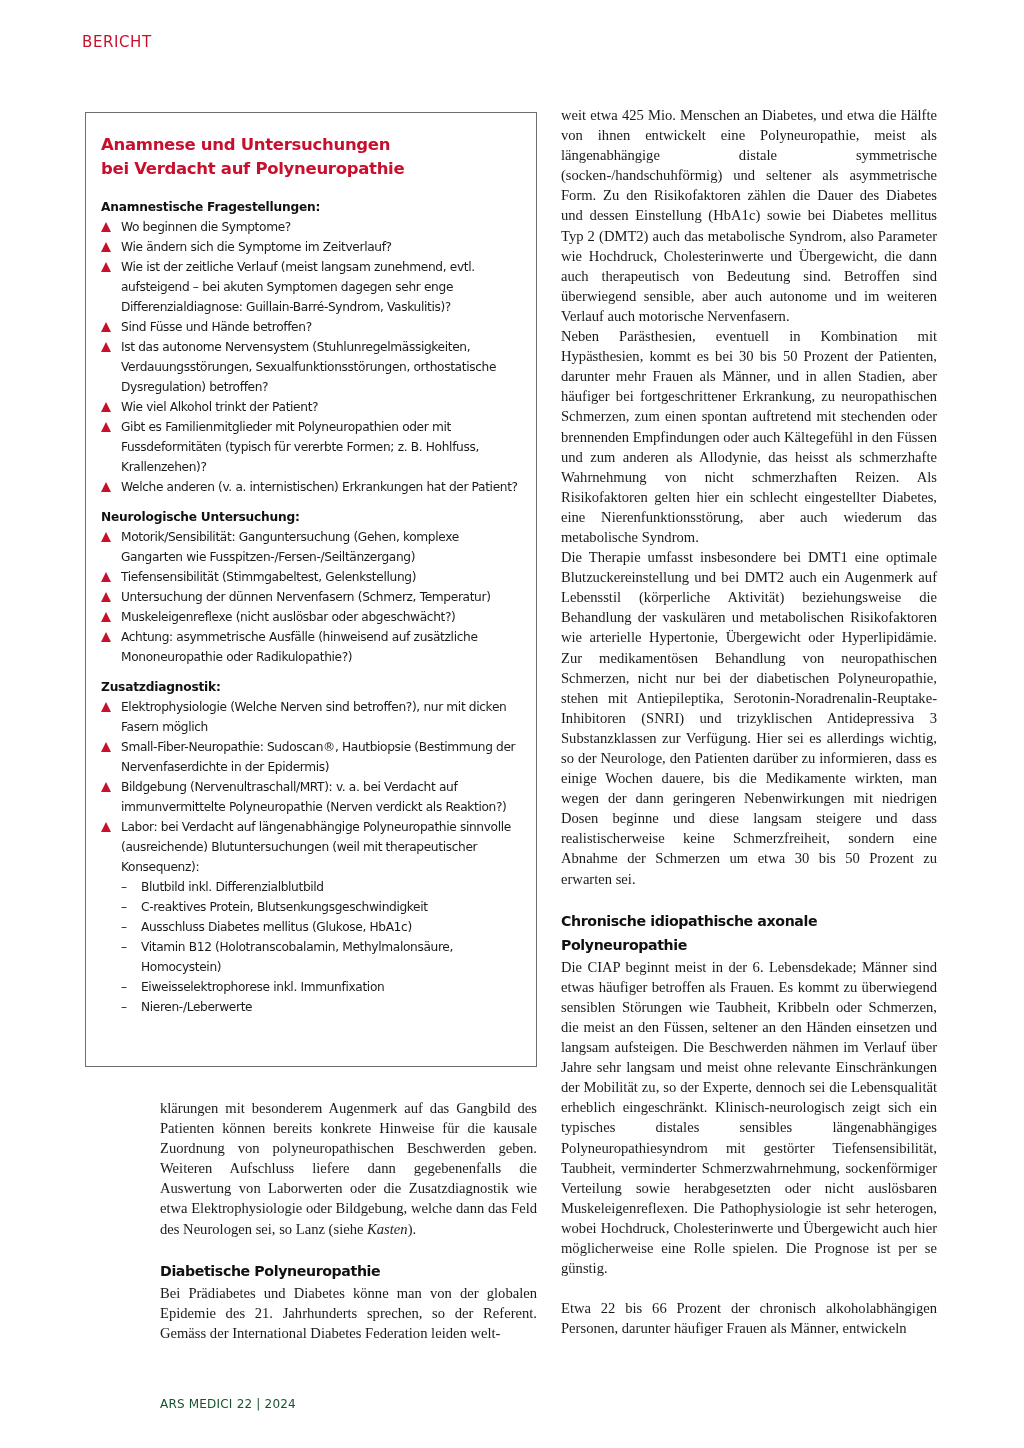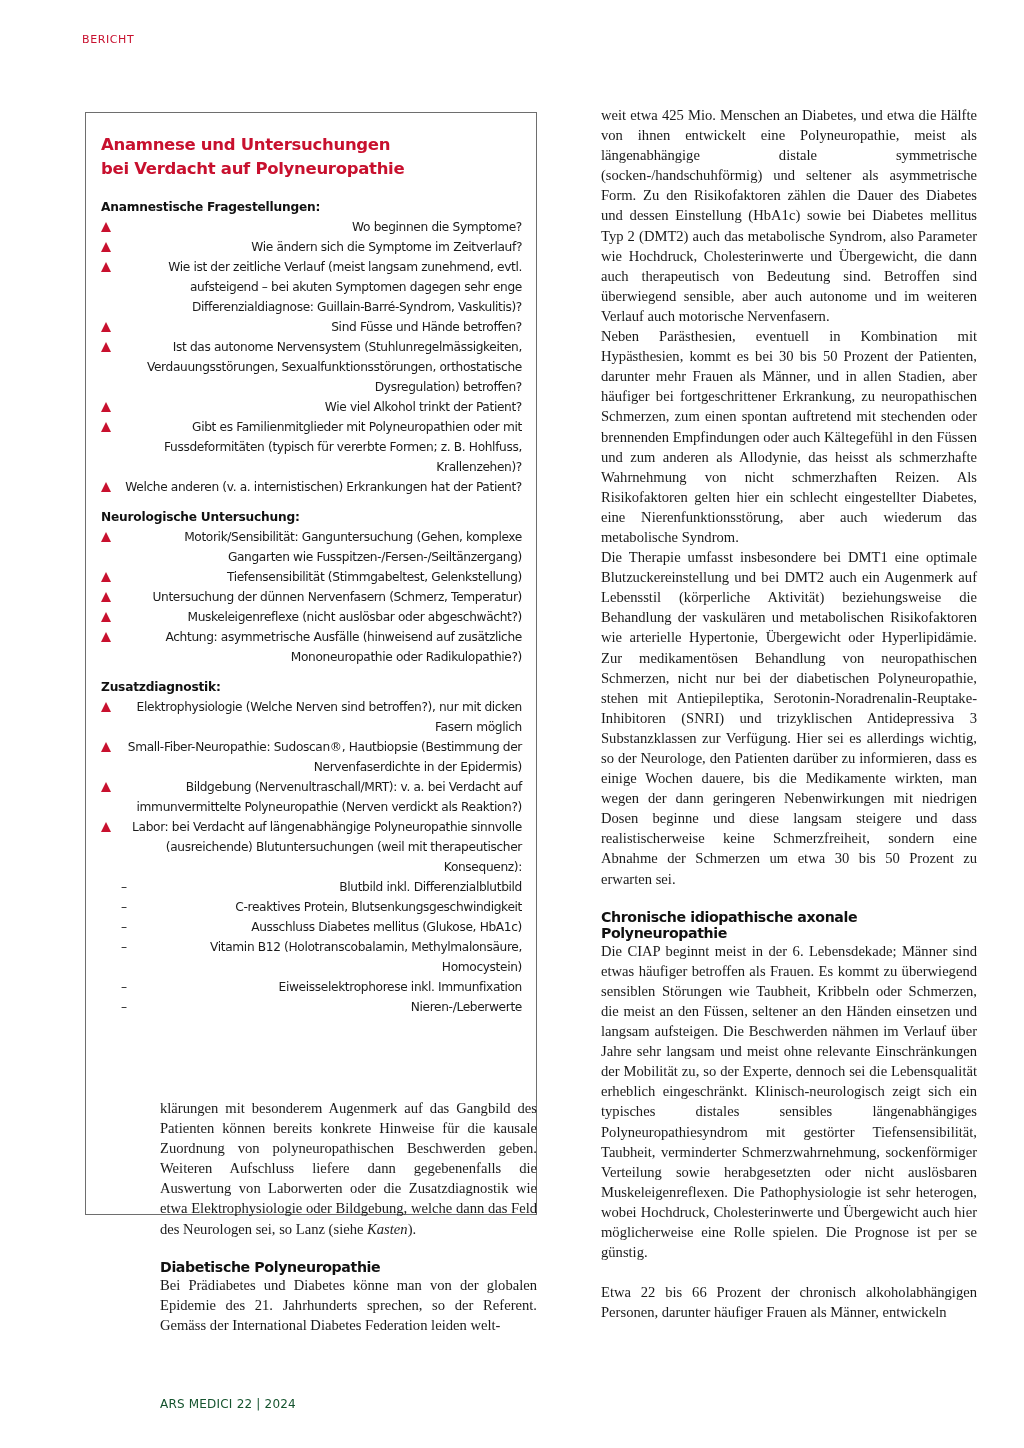--- a/index.html
+++ b/index.html
@@ -1,42 +1,42 @@
 <!DOCTYPE html>
 <html><head>
 <meta charset="utf-8">
 <style>
   * { box-sizing: border-box; margin: 0; padding: 0; }
   html, body { width: 1024px; height: 1448px; background: #ffffff; }
   body { position: relative; overflow: hidden; color: #1a1a1a; }
 
   .section-label {
     position: absolute; left: 82px; top: 33px;
-    font-family: "DejaVu Sans", sans-serif; font-size: 11px; letter-spacing: 0.6px;
+    font-family: "DejaVu Sans", sans-serif; font-size: 15px; letter-spacing: 0.6px;
     color: #c8102e; font-weight: normal;
   }
 
   
   .infobox {
-    position: absolute; left: 85px; top: 112px; width: 452px; height: 1103px;
+    position: absolute; left: 85px; top: 112px; width: 452px; height: 955px;
     border: 1.5px solid #6e6e6e; background: #fff;
     padding: 20px 14px 0 15px;
   }
   .infobox-title {
     font-family: "DejaVu Sans", sans-serif; font-weight: bold; color: #c8102e;
     font-size: 16.5px; line-height: 24px; letter-spacing: -0.3px;
     margin-bottom: 16px;
   }
   .infobox-title span { display: block; }
   .group-heading {
     font-family: "DejaVu Sans", sans-serif; font-weight: bold; font-size: 12.2px;
     line-height: 20px; color: #111; letter-spacing: -0.2px;
   }
   .group { margin-bottom: 10px; }
-  .bullet-list { list-style: none; text-align: right; }
+  .bullet-list { list-style: none; }
   .bullet-list li {
     position: relative; padding-left: 20px;
     font-family: "DejaVu Sans", sans-serif; font-size: 12.2px; line-height: 20px;
     color: #1a1a1a; letter-spacing: -0.35px;
   }
   .bullet-list li .tri {
     position: absolute; left: 0; top: 5px; width: 0; height: 0;
     border-left: 5.5px solid transparent; border-right: 5.5px solid transparent;
     border-bottom: 10px solid #c8102e;
   }
@@ -49,24 +49,24 @@
   .dash-list li .dash { position: absolute; left: 0; top: 0; }
 
   
   .col {
     position: absolute; font-family: "Liberation Serif", serif;
     font-size: 14.6px; line-height: 20.1px; color: #1a1a1a;
     text-align: justify; hyphens: manual;
   }
   .col p { margin: 0; }
   .col-left-bottom { left: 160px; top: 1098px; width: 377px; }
-  .col-right { left: 561px; top: 105px; width: 376px; margin-left: 40px; }
+  .col-right { left: 561px; top: 105px; width: 376px; }
   .subhead {
     font-family: "DejaVu Sans", sans-serif; font-weight: bold; font-size: 14.2px;
-    line-height: 16px; color: #111; letter-spacing: -0.4px; text-align: left;
+    line-height: 24px; color: #111; letter-spacing: -0.4px; text-align: left;
   }
   .gap { height: 20px; }
 
   .footer-page {
     position: absolute; left: 83px; top: 1457px;
     font-family: "DejaVu Sans", sans-serif; font-size: 17px; color: #1a1a1a;
   }
   .footer-journal {
     position: absolute; left: 160px; top: 1397px;
     font-family: "DejaVu Sans", sans-serif; font-size: 12px; color: #14532d; letter-spacing: 0.2px;

